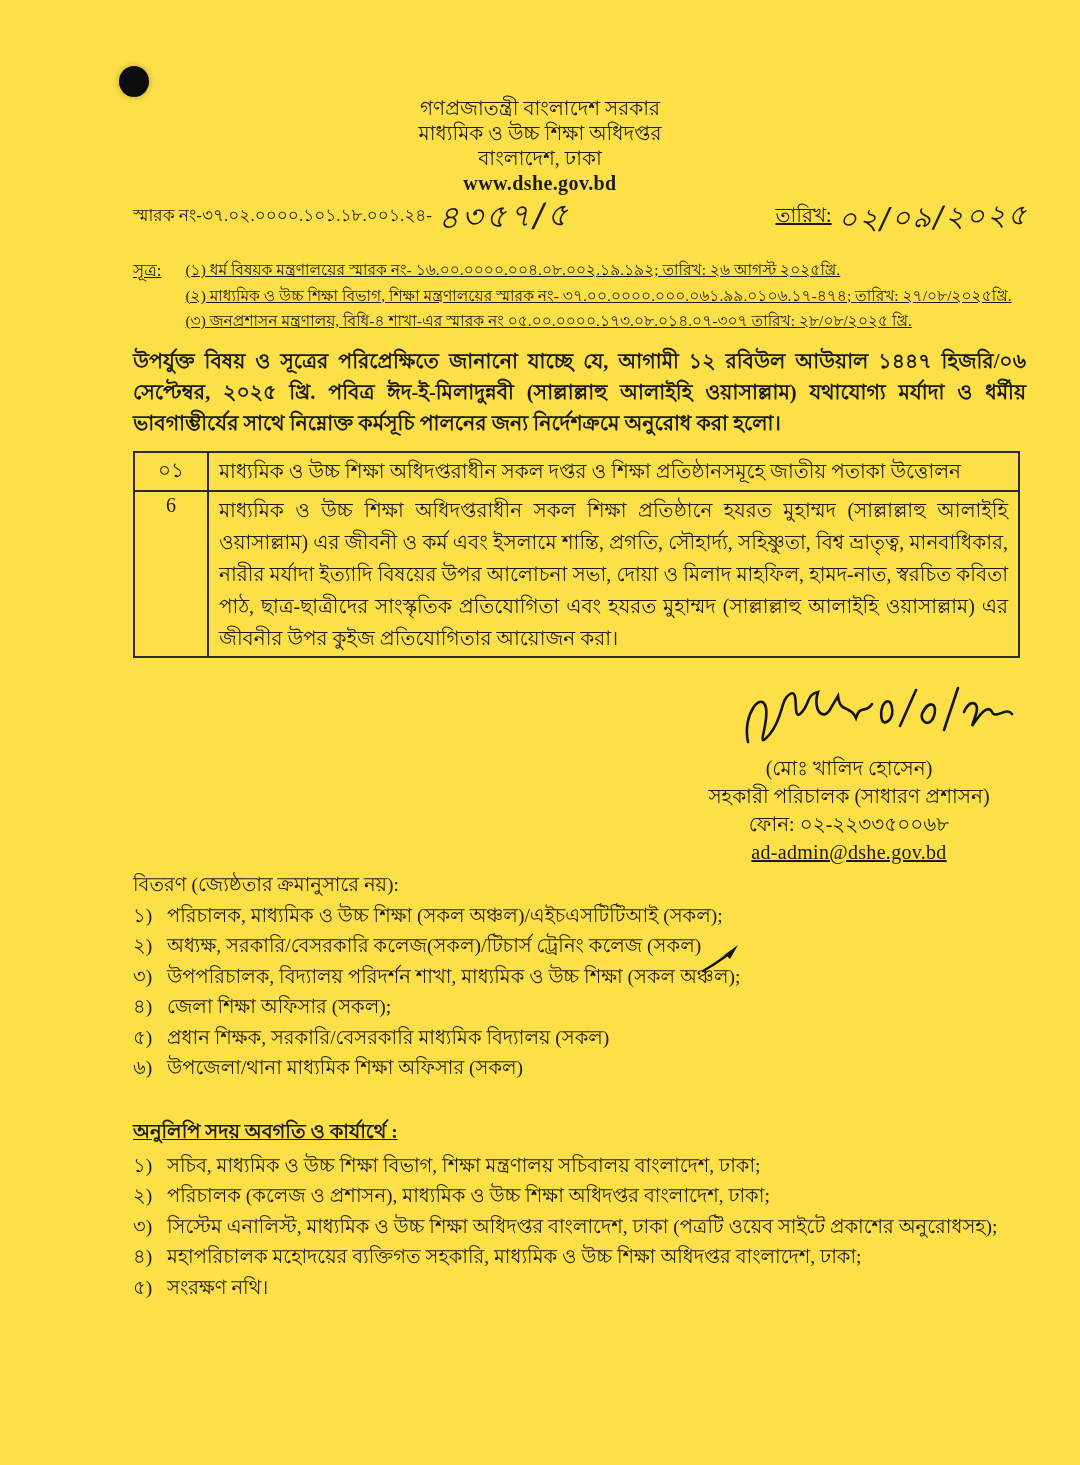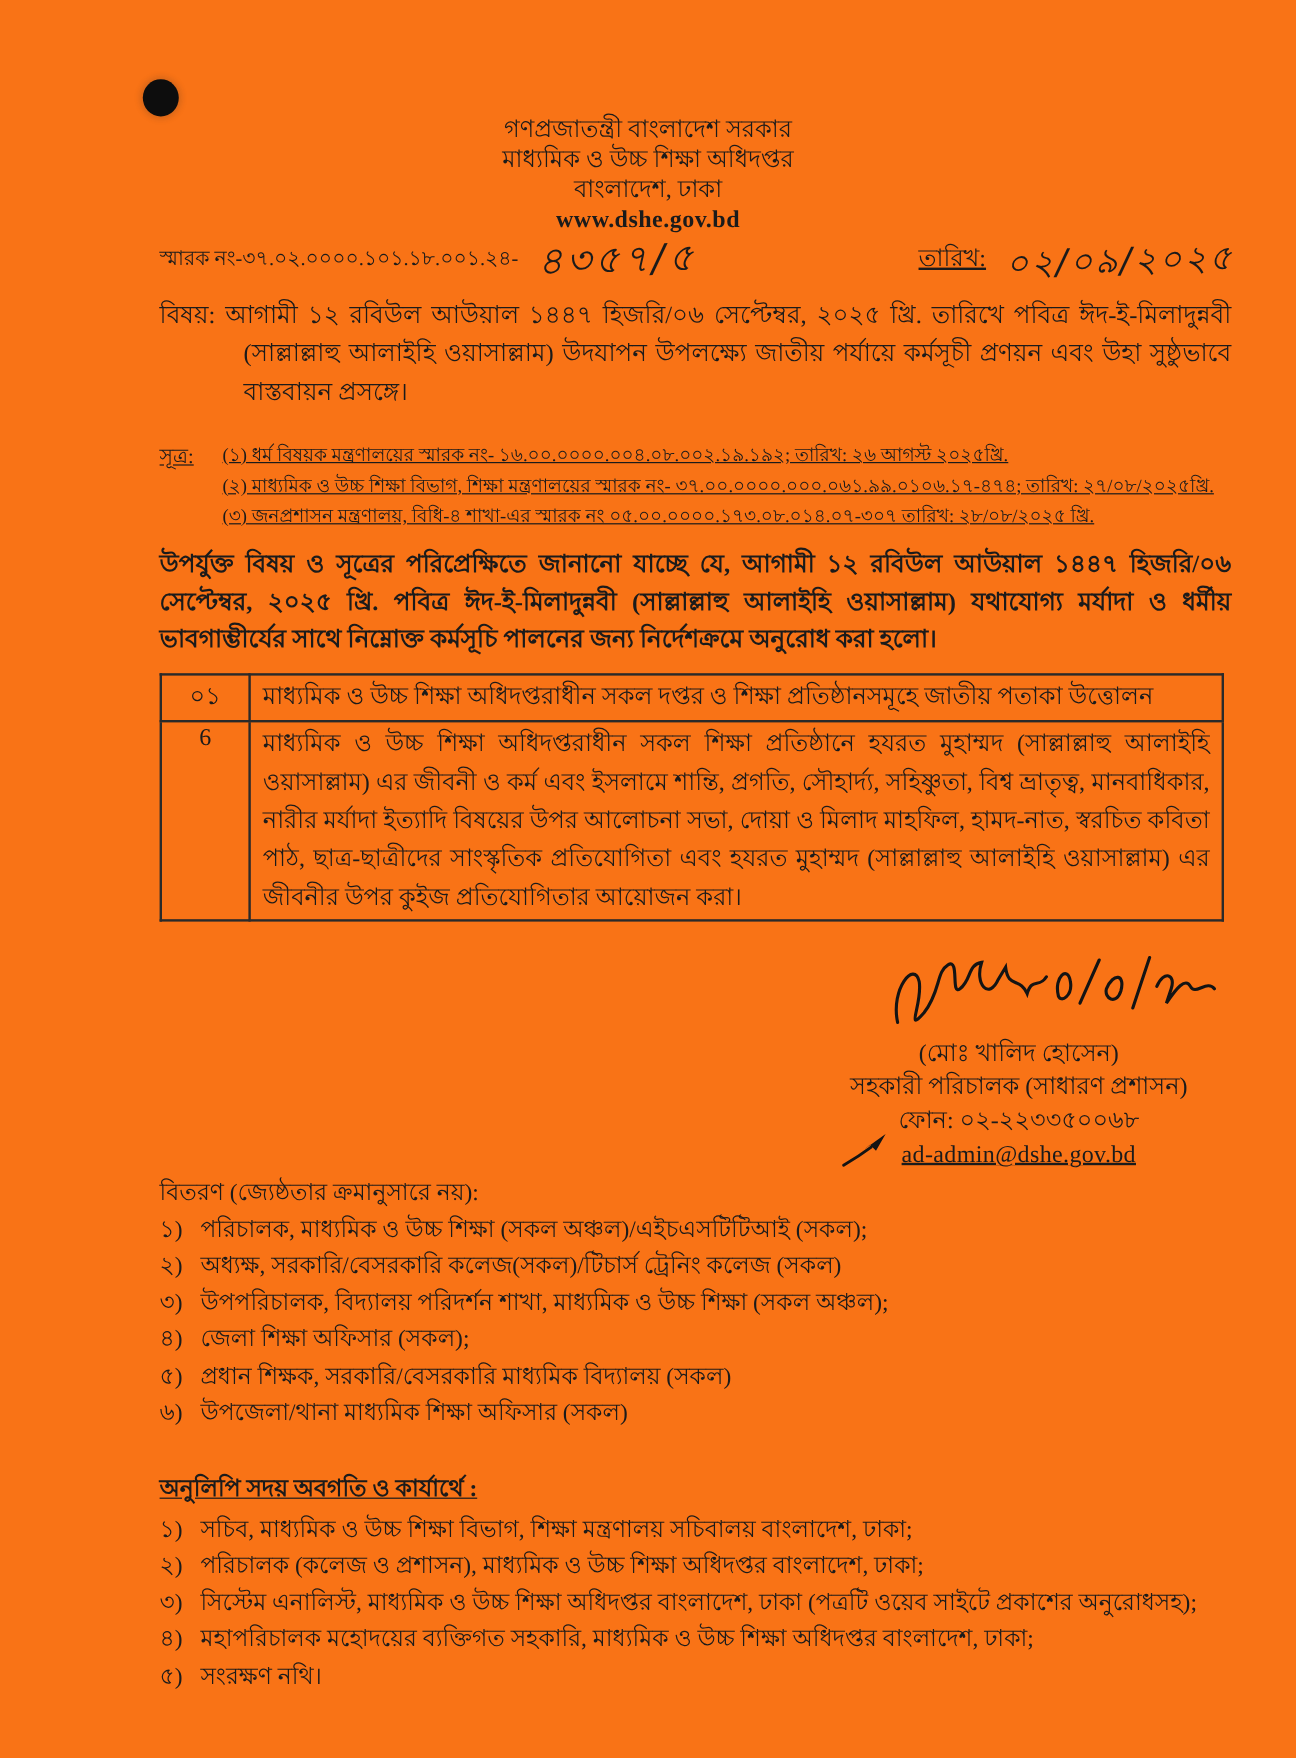--- a/index.html
+++ b/index.html
@@ -1,20 +1,20 @@
 <!DOCTYPE html>
 <html lang="bn"><head>
 <meta charset="utf-8">
 <style>
   html,body{margin:0;padding:0;}
   body{background:#ffffff;}
   .page{
     position:relative;
     width:1080px;height:1465px;
-    background:#f97316;
+    background:#fde047;
     color:#1b1b1b;
     font-family:"Liberation Serif","DejaVu Serif",serif;
     overflow:hidden;
     box-sizing:border-box;
   }
   
   .punch-dot{
     position:absolute;left:119px;top:66px;
     width:30px;height:31px;border-radius:50%;
     background:#0d0d0d;
@@ -26,21 +26,21 @@
     font-size:20px;line-height:25px;
   }
   .header .website{
     font-weight:bold;letter-spacing:.4px;
     font-family:"Liberation Serif","DejaVu Serif",serif;
   }
   .memo-row{
     margin:4px 52px 0 133px;
     display:flex;justify-content:space-between;align-items:flex-start;
   }
-  .memo-left,.memo-right{display:flex;align-items:center;gap:16px;}
+  .memo-left,.memo-right{display:flex;align-items:center;gap:6px;}
   .memo-label{font-size:17px;white-space:nowrap;}
   .date-label{font-size:20px;white-space:nowrap;text-decoration:underline;}
   .handwritten{
     font-family:"DejaVu Sans","Liberation Sans",sans-serif;
     font-style:italic;
     font-size:32px;line-height:32px;
     letter-spacing:3px;
     transform:rotate(-1.5deg);
     white-space:nowrap;
   }
@@ -125,21 +125,20 @@
     <div class="memo-left">
       <span class="memo-label">স্মারক নং-৩৭.০২.০০০০.১০১.১৮.০০১.২৪-</span>
       <span class="handwritten">৪৩৫৭/৫</span>
     </div>
     <div class="memo-right">
       <span class="date-label">তারিখ:</span>
       <span class="handwritten date">০২/০৯/২০২৫</span>
     </div>
   </div>
 
-  <p class="subject"><span>বিষয়:</span> <span>আগামী ১২ রবিউল আউয়াল ১৪৪৭ হিজরি/০৬ সেপ্টেম্বর, ২০২৫ খ্রি. তারিখে পবিত্র ঈদ-ই-মিলাদুন্নবী (সাল্লাল্লাহু আলাইহি ওয়াসাল্লাম) উদযাপন উপলক্ষ্যে জাতীয় পর্যায়ে কর্মসূচী প্রণয়ন এবং উহা সুষ্ঠুভাবে বাস্তবায়ন প্রসঙ্গে।</span></p>
 
   <div class="refs">
     <div class="refs-label">সূত্র:</div>
     <div class="refs-items">
       <div>(১) ধর্ম বিষয়ক মন্ত্রণালয়ের স্মারক নং- ১৬.০০.০০০০.০০৪.০৮.০০২.১৯.১৯২; তারিখ: ২৬ আগস্ট ২০২৫খ্রি.</div>
       <div>(২) মাধ্যমিক ও উচ্চ শিক্ষা বিভাগ, শিক্ষা মন্ত্রণালয়ের স্মারক নং- ৩৭.০০.০০০০.০০০.০৬১.৯৯.০১০৬.১৭-৪৭৪; তারিখ: ২৭/০৮/২০২৫খ্রি.</div>
       <div>(৩) জনপ্রশাসন মন্ত্রণালয়, বিধি-৪ শাখা-এর স্মারক নং ০৫.০০.০০০০.১৭৩.০৮.০১৪.০৭-৩০৭ তারিখ: ২৮/০৮/২০২৫ খ্রি.</div>
     </div>
   </div>
 

